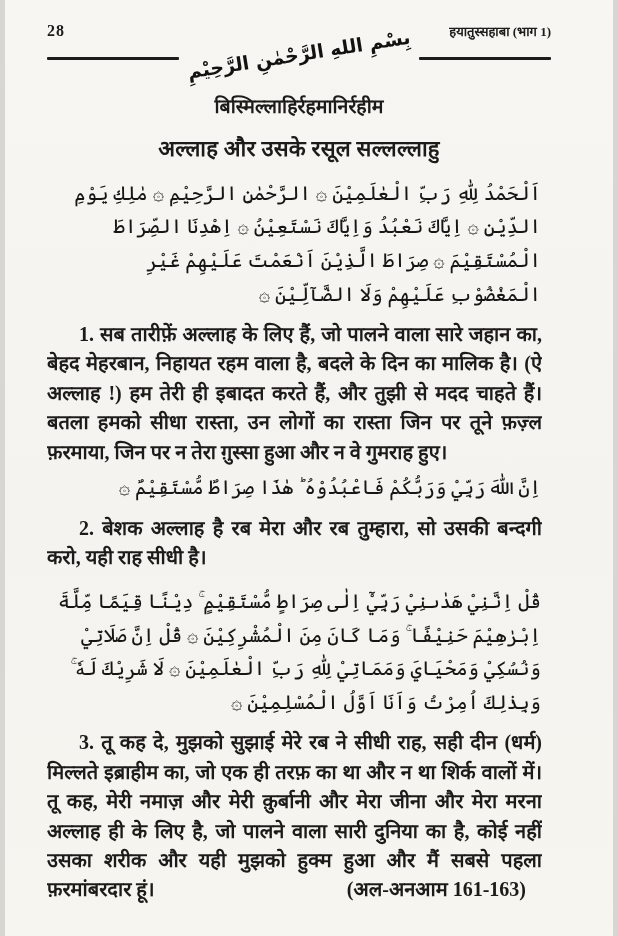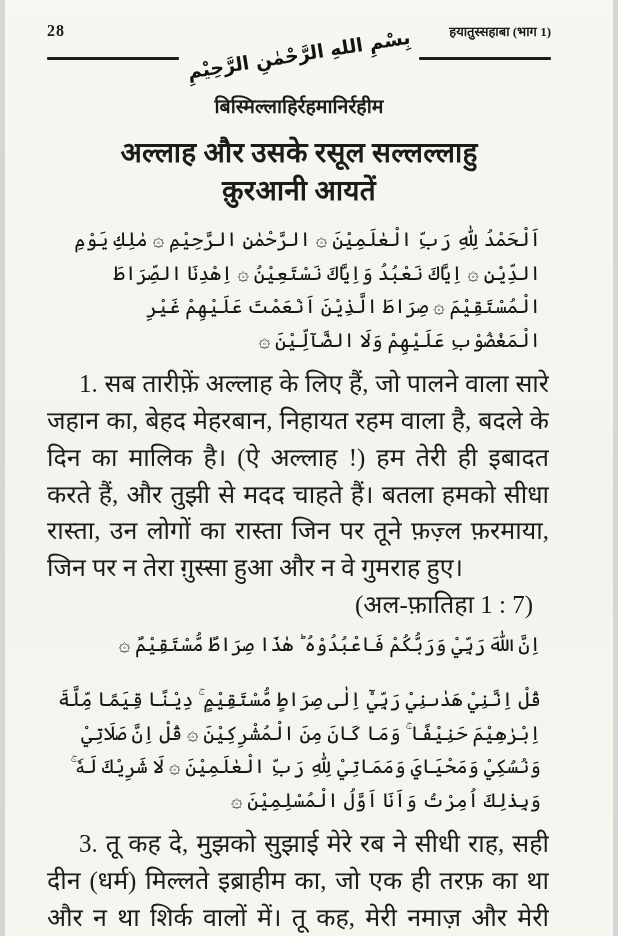--- a/index.html
+++ b/index.html
@@ -59,21 +59,21 @@
     text-align: center;
     font-weight: bold;
     font-size: 19.5px;
     margin-top: 12px;
   }
 
   
   .chapter-heading {
     margin: 15px 0 0 0;
     text-align: center;
-    font-size: 28px;
+    font-size: 22px;
     line-height: 1.36;
     font-weight: bold;
     letter-spacing: 0.2px;
   }
   .chapter-heading span { display: block; }
 
   
   .arabic {
     direction: rtl;
     unicode-bidi: embed;
@@ -81,26 +81,27 @@
     font-family: Liberation Serif, serif;
     font-size: 19.5px;
     line-height: 1.72;
     margin: 13px 10px 0 10px;
     color: #181614;
   }
   .arabic.single { margin-top: 4px; }
 
   
   .body-para {
-    margin: 9px 2px 0 0;
-    font-size: 25px;
+    margin: 9px 9px 0 0;
+    font-size: 20px;
     line-height: 1.47;
     text-align: justify;
     text-indent: 32px;
     overflow: hidden; 
+    font-weight: bold;
   }
   .cite {
     float: right;
     text-indent: 0;
     margin-right: 16px;
     white-space: nowrap;
   }
   .cite-block {
     float: none;
     display: block;
@@ -121,33 +122,32 @@
   <div class="rule-row">
     <span class="rule"></span>
     <span class="calligraphy">بِسْمِ اللهِ الرَّحْمٰنِ الرَّحِيْمِ</span>
     <span class="rule"></span>
   </div>
 
   <div class="bismillah-hindi">बिस्मिल्लाहिर्रहमानिर्रहीम</div>
 
   <h1 class="chapter-heading">
     <span>अल्लाह और उसके रसूल सल्लल्लाहु</span>
-    <span>क़ुरआनी आयतें</span>
   </h1>
 
   <div class="arabic">اَلْحَمْدُ لِلّٰهِ رَبِّ الْعٰلَمِيْنَ ۞ الرَّحْمٰنِ الرَّحِيْمِ ۞ مٰلِكِ يَوْمِ الدِّيْنِ ۞ اِيَّاكَ نَعْبُدُ وَاِيَّاكَ نَسْتَعِيْنُ ۞ اِهْدِنَا الصِّرَاطَ الْمُسْتَقِيْمَ ۞ صِرَاطَ الَّذِيْنَ اَنْعَمْتَ عَلَيْهِمْ غَيْرِ الْمَغْضُوْبِ عَلَيْهِمْ وَلَا الضَّآلِّيْنَ ۞</div>
 
   <p class="body-para">
     <span>1. सब तारीफ़ें अल्लाह के लिए हैं, जो पालने वाला सारे जहान का, बेहद मेहरबान, निहायत रहम वाला है, बदले के दिन का मालिक है। (ऐ अल्लाह !) हम तेरी ही इबादत करते हैं, और तुझी से मदद चाहते हैं। बतला हमको सीधा रास्ता, उन लोगों का रास्ता जिन पर तूने फ़ज़्ल फ़रमाया, जिन पर न तेरा ग़ुस्सा हुआ और न वे गुमराह हुए।</span>
-    <span class="cite cite-block">(अल-फ़ातिहा 1 : 7)</span>
   </p>
 
   <div class="arabic single">اِنَّ اللّٰهَ رَبِّيْ وَرَبُّكُمْ فَاعْبُدُوْهُ ؕ هٰذَا صِرَاطٌ مُّسْتَقِيْمٌ ۞</div>
 
   <p class="body-para">
+    <span>2. बेशक अल्लाह है रब मेरा और रब तुम्हारा, सो उसकी बन्दगी करो, यही राह सीधी है।</span>
   </p>
 
   <div class="arabic">قُلْ اِنَّنِيْ هَدٰىنِيْ رَبِّيْٓ اِلٰى صِرَاطٍ مُّسْتَقِيْمٍ ۚ دِيْنًا قِيَمًا مِّلَّةَ اِبْرٰهِيْمَ حَنِيْفًا ۚ وَمَا كَانَ مِنَ الْمُشْرِكِيْنَ ۞ قُلْ اِنَّ صَلَاتِيْ وَنُسُكِيْ وَمَحْيَايَ وَمَمَاتِيْ لِلّٰهِ رَبِّ الْعٰلَمِيْنَ ۞ لَا شَرِيْكَ لَهٗ ۚ وَبِذٰلِكَ اُمِرْتُ وَاَنَا اَوَّلُ الْمُسْلِمِيْنَ ۞</div>
 
   <p class="body-para">
     <span>3. तू कह दे, मुझको सुझाई मेरे रब ने सीधी राह, सही दीन (धर्म) मिल्लते इब्राहीम का, जो एक ही तरफ़ का था और न था शिर्क वालों में। तू कह, मेरी नमाज़ और मेरी क़ुर्बानी और मेरा जीना और मेरा मरना अल्लाह ही के लिए है, जो पालने वाला सारी दुनिया का है, कोई नहीं उसका शरीक और यही मुझको हुक्म हुआ और मैं सबसे पहला फ़रमांबरदार हूं।</span>
     <span class="cite">(अल-अनआम 161-163)</span>
   </p>
 
 </div>

